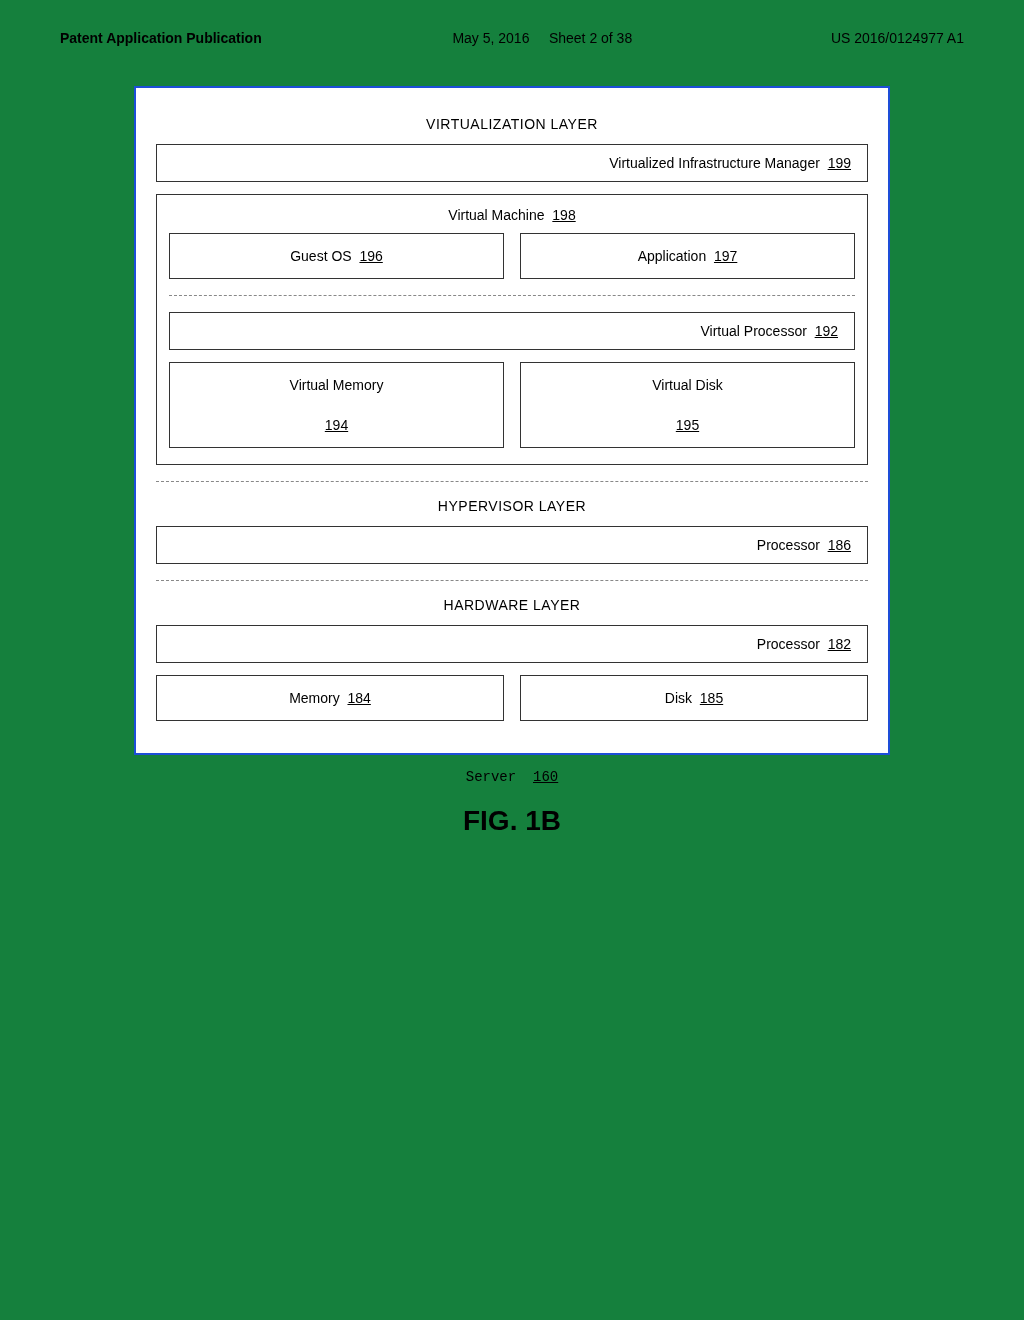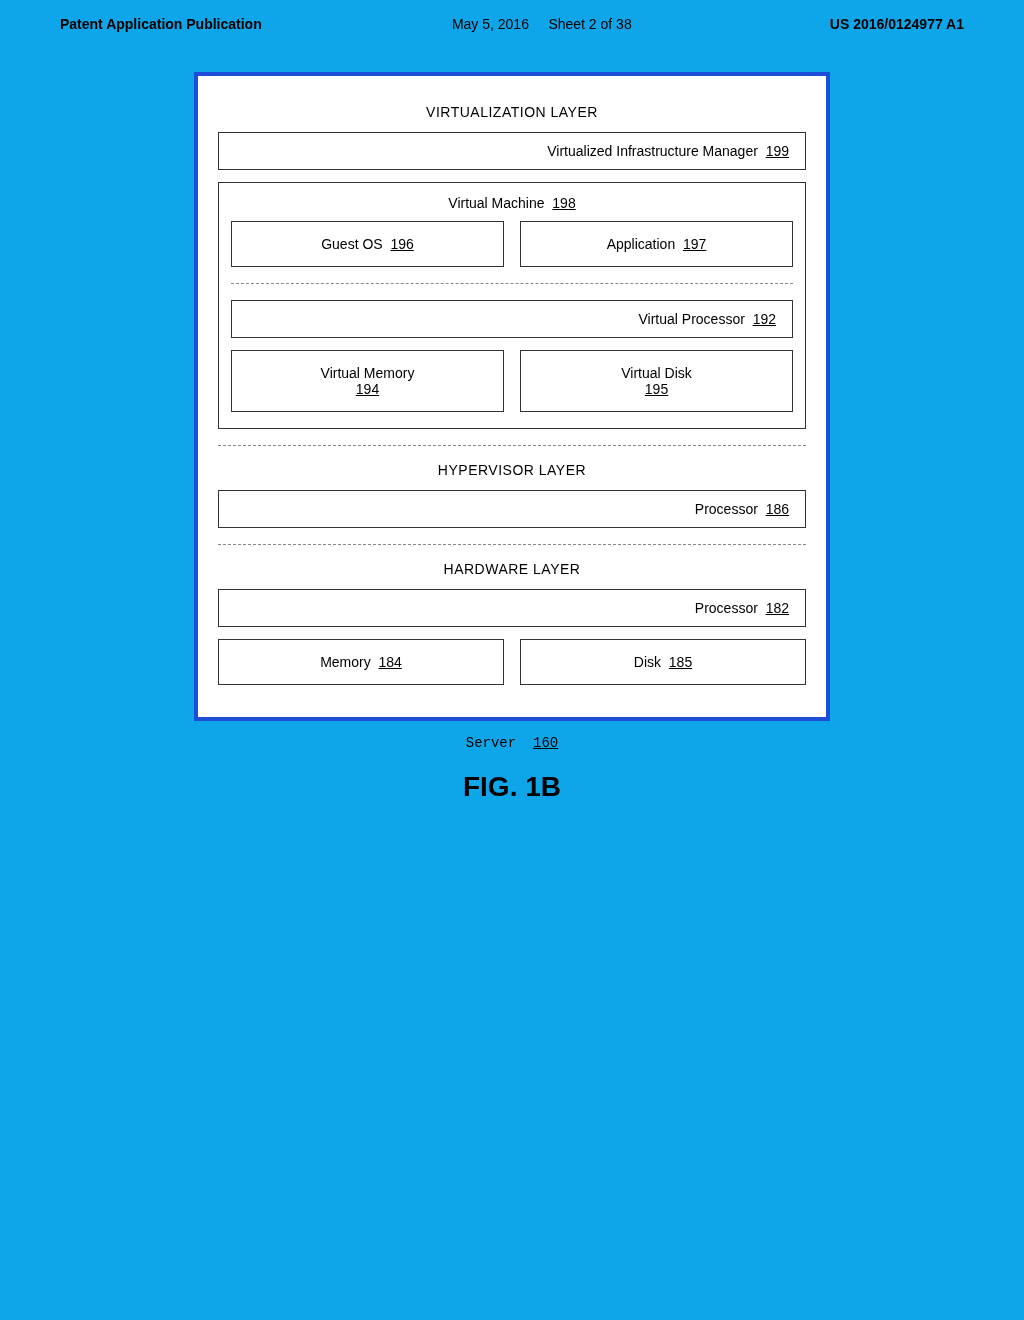--- a/index.html
+++ b/index.html
@@ -7,49 +7,49 @@
       background: #fff;
       font-family: Arial, Helvetica, sans-serif;
       width: 1024px;
       min-height: 1320px;
       color: #000;
     }
 
     .page {
       width: 1024px;
       min-height: 1320px;
-      background: #0ea5e9;
-      padding: 16px 60px;
+      background: #15803d;
+      padding: 30px 60px;
       position: relative;
     }
 
     
     .header {
       display: flex;
       justify-content: space-between;
       align-items: flex-start;
       margin-bottom: 40px;
       font-size: 14px;
     }
     .header-left {
       font-weight: bold;
     }
     .header-center {
       text-align: center;
     }
     .header-right {
-      font-weight: bold;
+      font-weight: normal;
       margin-left: 8px;
     }
 
     
     .diagram-container {
-      width: 636px;
+      width: 756px;
       margin: 0 auto;
-      border: 4px solid #1d4ed8;
+      border: 2px solid #1d4ed8;
       padding: 20px;
       background: #fff;
     }
 
     
     .layer-label {
       text-align: center;
       font-size: 14px;
       font-weight: normal;
       letter-spacing: 0.5px;
@@ -116,20 +116,21 @@
       font-size: 28px;
       font-weight: bold;
       margin-top: 20px;
     }
 
     .cell-text {
       display: flex;
       flex-direction: column;
       align-items: center;
       justify-content: center;
+      gap: 24px;
     }
   </style>
 </head>
 <body>
 
 <div class="page">
 
   <div class="header">
     <div class="header-left">
       <span>Patent Application Publication</span>

